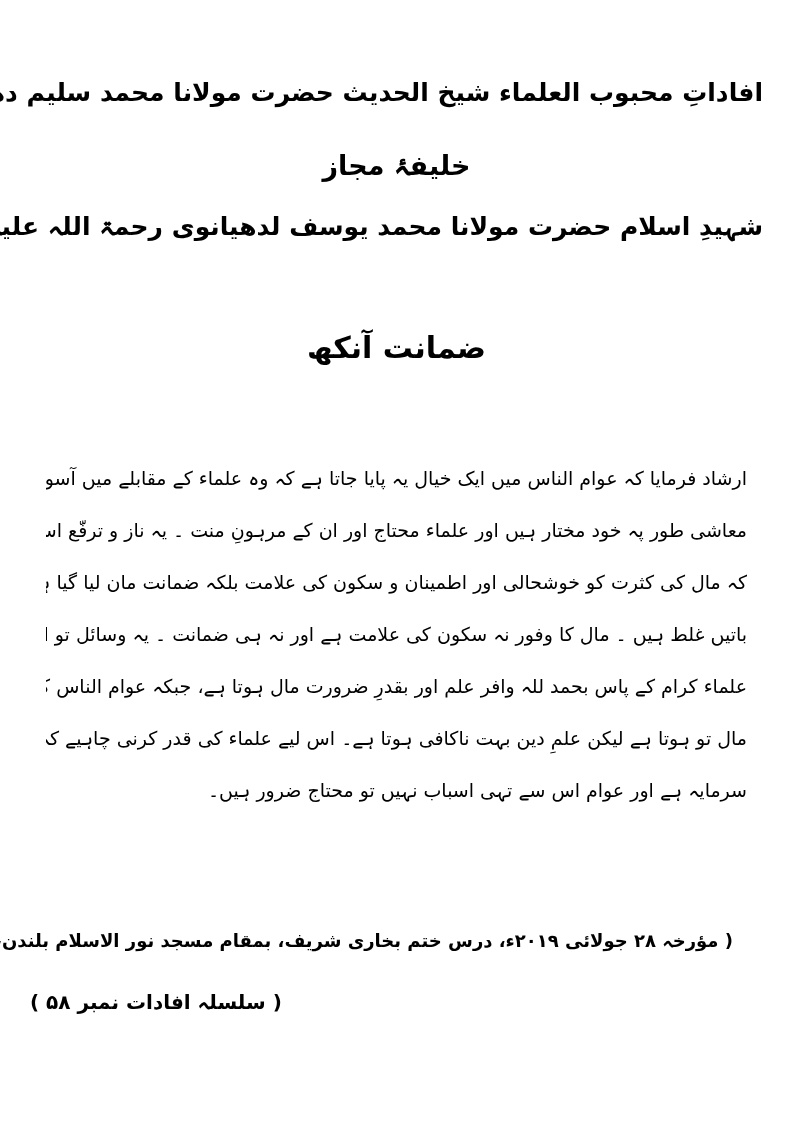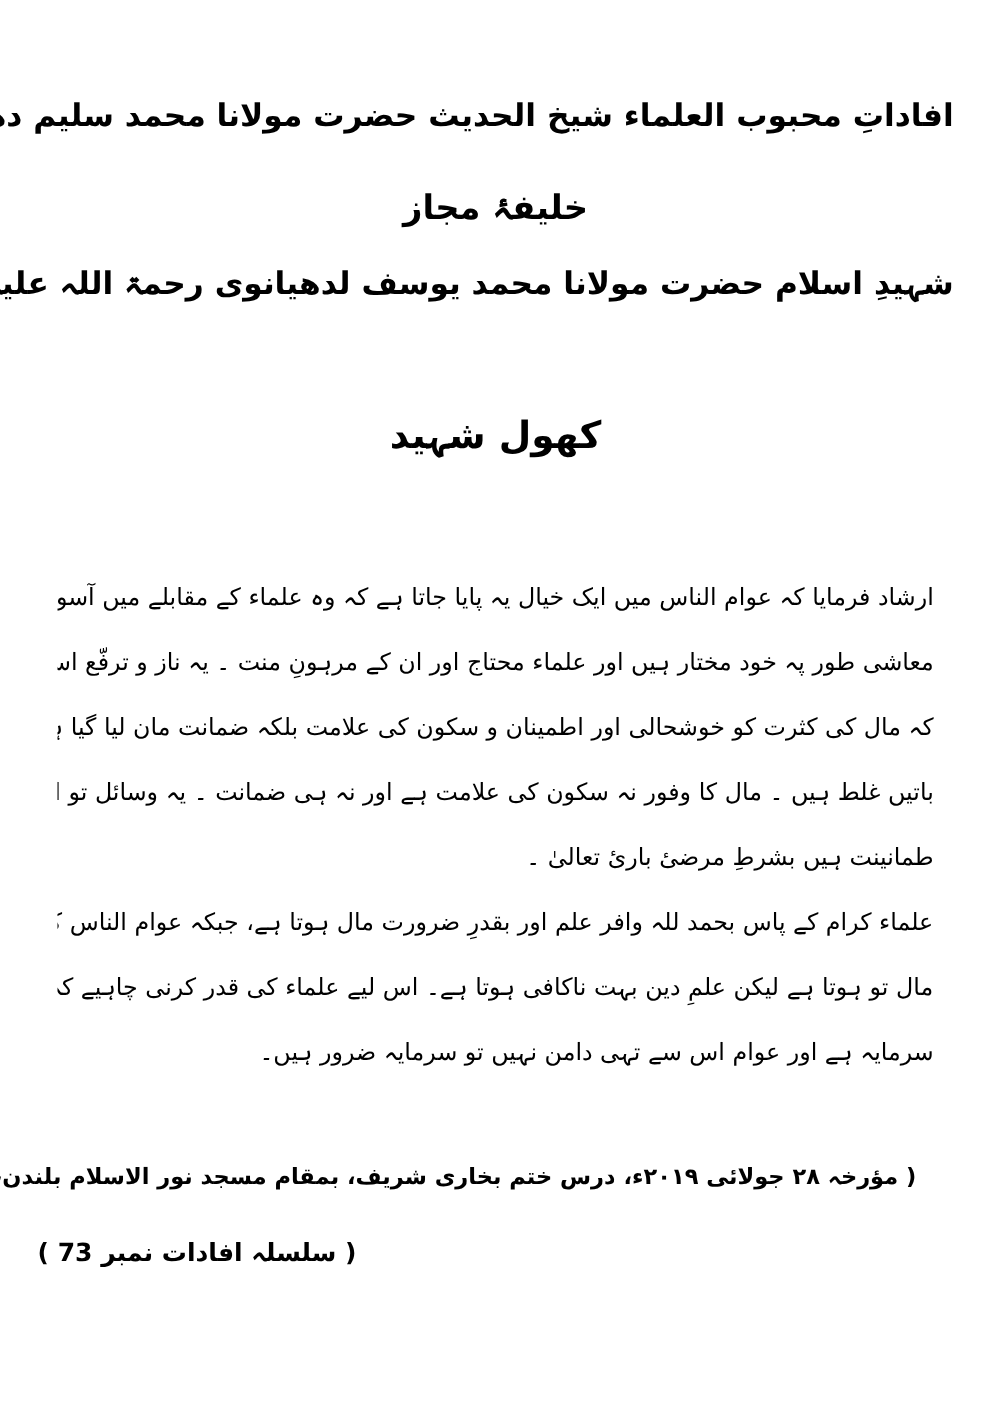--- a/index.html
+++ b/index.html
@@ -83,33 +83,32 @@
   </style>
 </head>
 <body>
 
 <div class="page">
 
   <div class="header-line h1">افاداتِ محبوب العلماء شیخ الحدیث حضرت مولانا محمد سلیم دھورات عمت فیوضھم</div>
   <div class="header-line h2">خلیفۂ مجاز</div>
   <div class="header-line h3">شہیدِ اسلام حضرت مولانا محمد یوسف لدھیانوی رحمۃ اللہ علیہ</div>
 
-  <div class="title">کھول شہید</div>
+  <div class="title">ضمانت آنکھ</div>
 
   <div class="body-text">
     <div class="para para1">
       <p>ارشاد فرمایا کہ عوام الناس میں ایک خیال یہ پایا جاتا ہے کہ وہ علماء کے مقابلے میں آسودہ اور</p>
       <p>معاشی طور پہ خود مختار ہیں اور علماء محتاج اور ان کے مرہونِ منت ۔ یہ ناز و ترفّع اس مغالطے کی بنیاد پر ہے</p>
       <p>کہ مال کی کثرت کو خوشحالی اور اطمینان و سکون کی علامت بلکہ ضمانت مان لیا گیا ہے حالانکہ یہ دونوں</p>
       <p>باتیں غلط ہیں ۔ مال کا وفور نہ سکون کی علامت ہے اور نہ ہی ضمانت ۔ یہ وسائل تو اسبابِ راحت و</p>
-      <p class="last">طمانینت ہیں بشرطِ مرضیٔ باریٔ تعالیٰ ۔</p>
     </div>
     <div class="para para2">
       <p>علماء کرام کے پاس بحمد للہ وافر علم اور بقدرِ ضرورت مال ہوتا ہے، جبکہ عوام الناس کے پاس وافر</p>
       <p>مال تو ہوتا ہے لیکن علمِ دین بہت ناکافی ہوتا ہے۔ اس لیے علماء کی قدر کرنی چاہیے کہ ان کے پاس اصل</p>
-      <p class="last">سرمایہ ہے اور عوام اس سے تہی دامن نہیں تو سرمایہ ضرور ہیں۔</p>
+      <p class="last">سرمایہ ہے اور عوام اس سے تہی اسباب نہیں تو محتاج ضرور ہیں۔</p>
     </div>
   </div>
 
   <div class="footer-date">( مؤرخہ ۲۸ جولائی ۲۰۱۹ء، درس ختم بخاری شریف، بمقام مسجد نور الاسلام بلندن، برطانیہ )</div>
-  <div class="footer-series">( سلسلہ افادات نمبر 73 )</div>
+  <div class="footer-series">( سلسلہ افادات نمبر ۵۸ )</div>
 
 </div>
 
 </body></html>

